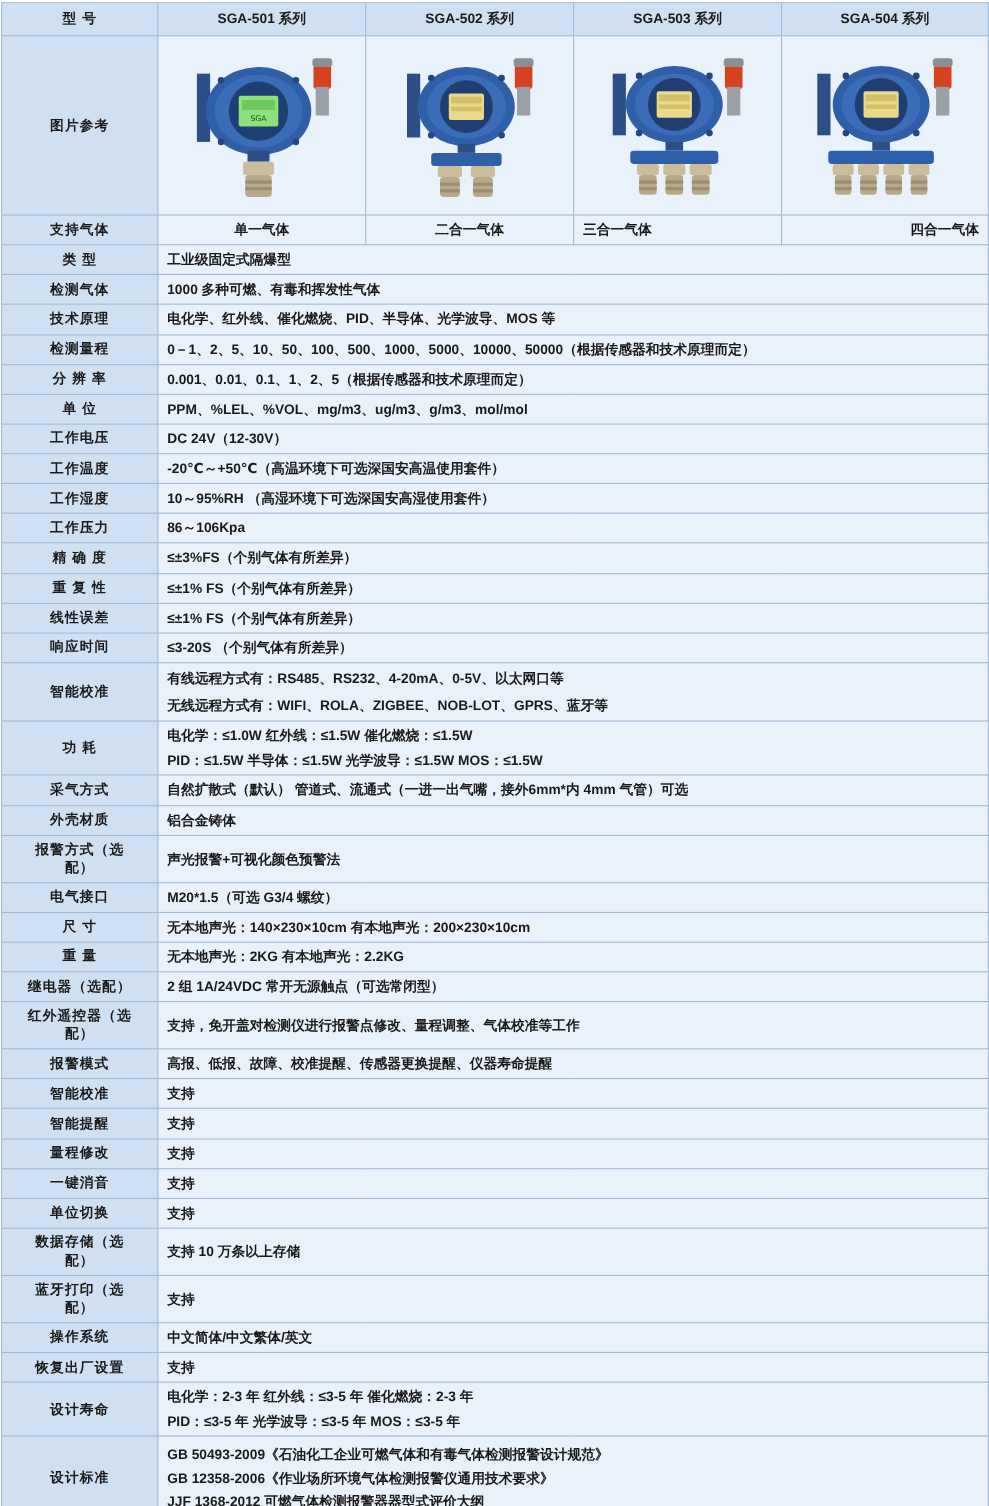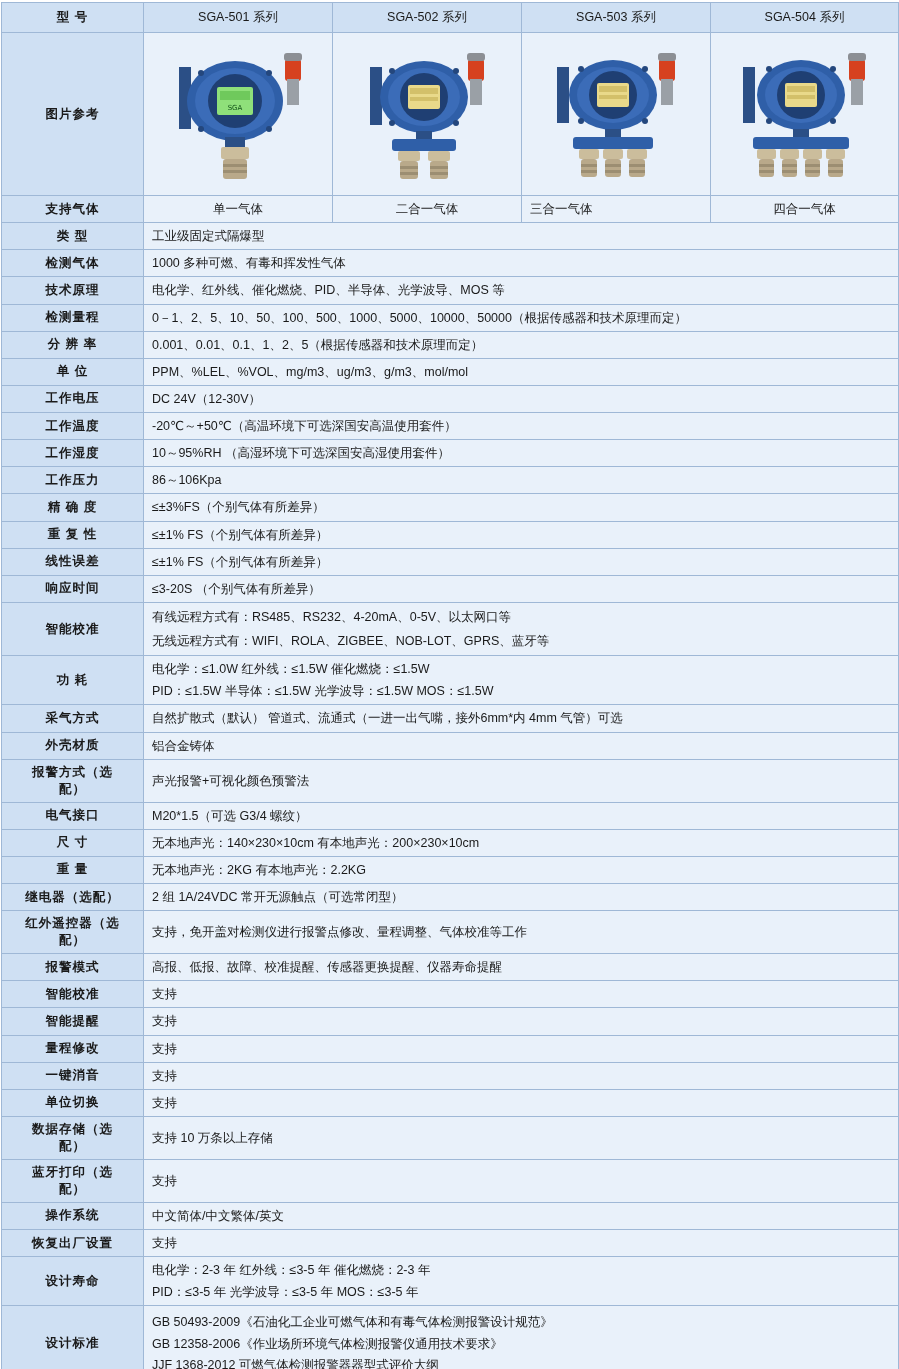--- a/index.html
+++ b/index.html
@@ -1,22 +1,22 @@
 <!DOCTYPE html>
 <html><head>
 <meta charset="utf-8">
 <style>
   html,body{margin:0;padding:0;background:#ffffff;}
   body{font-family:"Liberation Sans","DejaVu Sans",sans-serif;}
   #sheet{width:899px;height:1369px;position:relative;overflow:hidden;}
   table.spec{border-collapse:collapse;width:897px;margin:2px 1px 0 1px;table-layout:fixed;}
   table.spec td{border:1px solid #9fb8d6;vertical-align:middle;font-size:12.5px;color:#1a1a1a;}
   td.label{background:#cfe0f3;text-align:center;font-weight:bold;font-size:13px;color:#111;padding:4px 18px;letter-spacing:1px;}
-  td.val{background:#e9f1fa;padding:4px 8px;line-height:1.45;}
-  td.hdr{background:#cfe0f3;text-align:center;font-weight:normal;font-size:13px;padding:6px 2px;}
+  td.val{background:#e9f1fa;padding:4px 8px;line-height:1.45;font-weight:bold;}
+  td.hdr{background:#cfe0f3;text-align:center;font-weight:bold;font-size:13px;padding:6px 2px;}
   td.imgcell{background:#e9f1fa;padding:6px;text-align:left;}
   .row2 div{margin:1px 0;}
   .w150{width:150px;}
   .w170{width:170px;}
   .std div{margin:3px 0;}
   
   .dev{position:relative;width:100%;height:150px;}
   svg.device{display:block;margin:0 auto;}
 </style>
 </head>
@@ -183,21 +183,21 @@
         </svg>
       </div>
     </td>
   </tr>
 
   <tr>
     <td class="label">支持气体</td>
     <td class="val" style="text-align:center">单一气体</td>
     <td class="val" style="text-align:center">二合一气体</td>
     <td class="val" style="">三合一气体</td>
-    <td class="val" style="text-align:center">四合一气体</td>
+    <td class="val" style="text-align:right">四合一气体</td>
   </tr>
 
   <tr>
           <td class="label">类    型</td>
           <td class="val" colspan="4">工业级固定式隔爆型</td>
         </tr>
   <tr>
           <td class="label">检测气体</td>
           <td class="val" colspan="4">1000 多种可燃、有毒和挥发性气体</td>
         </tr>

